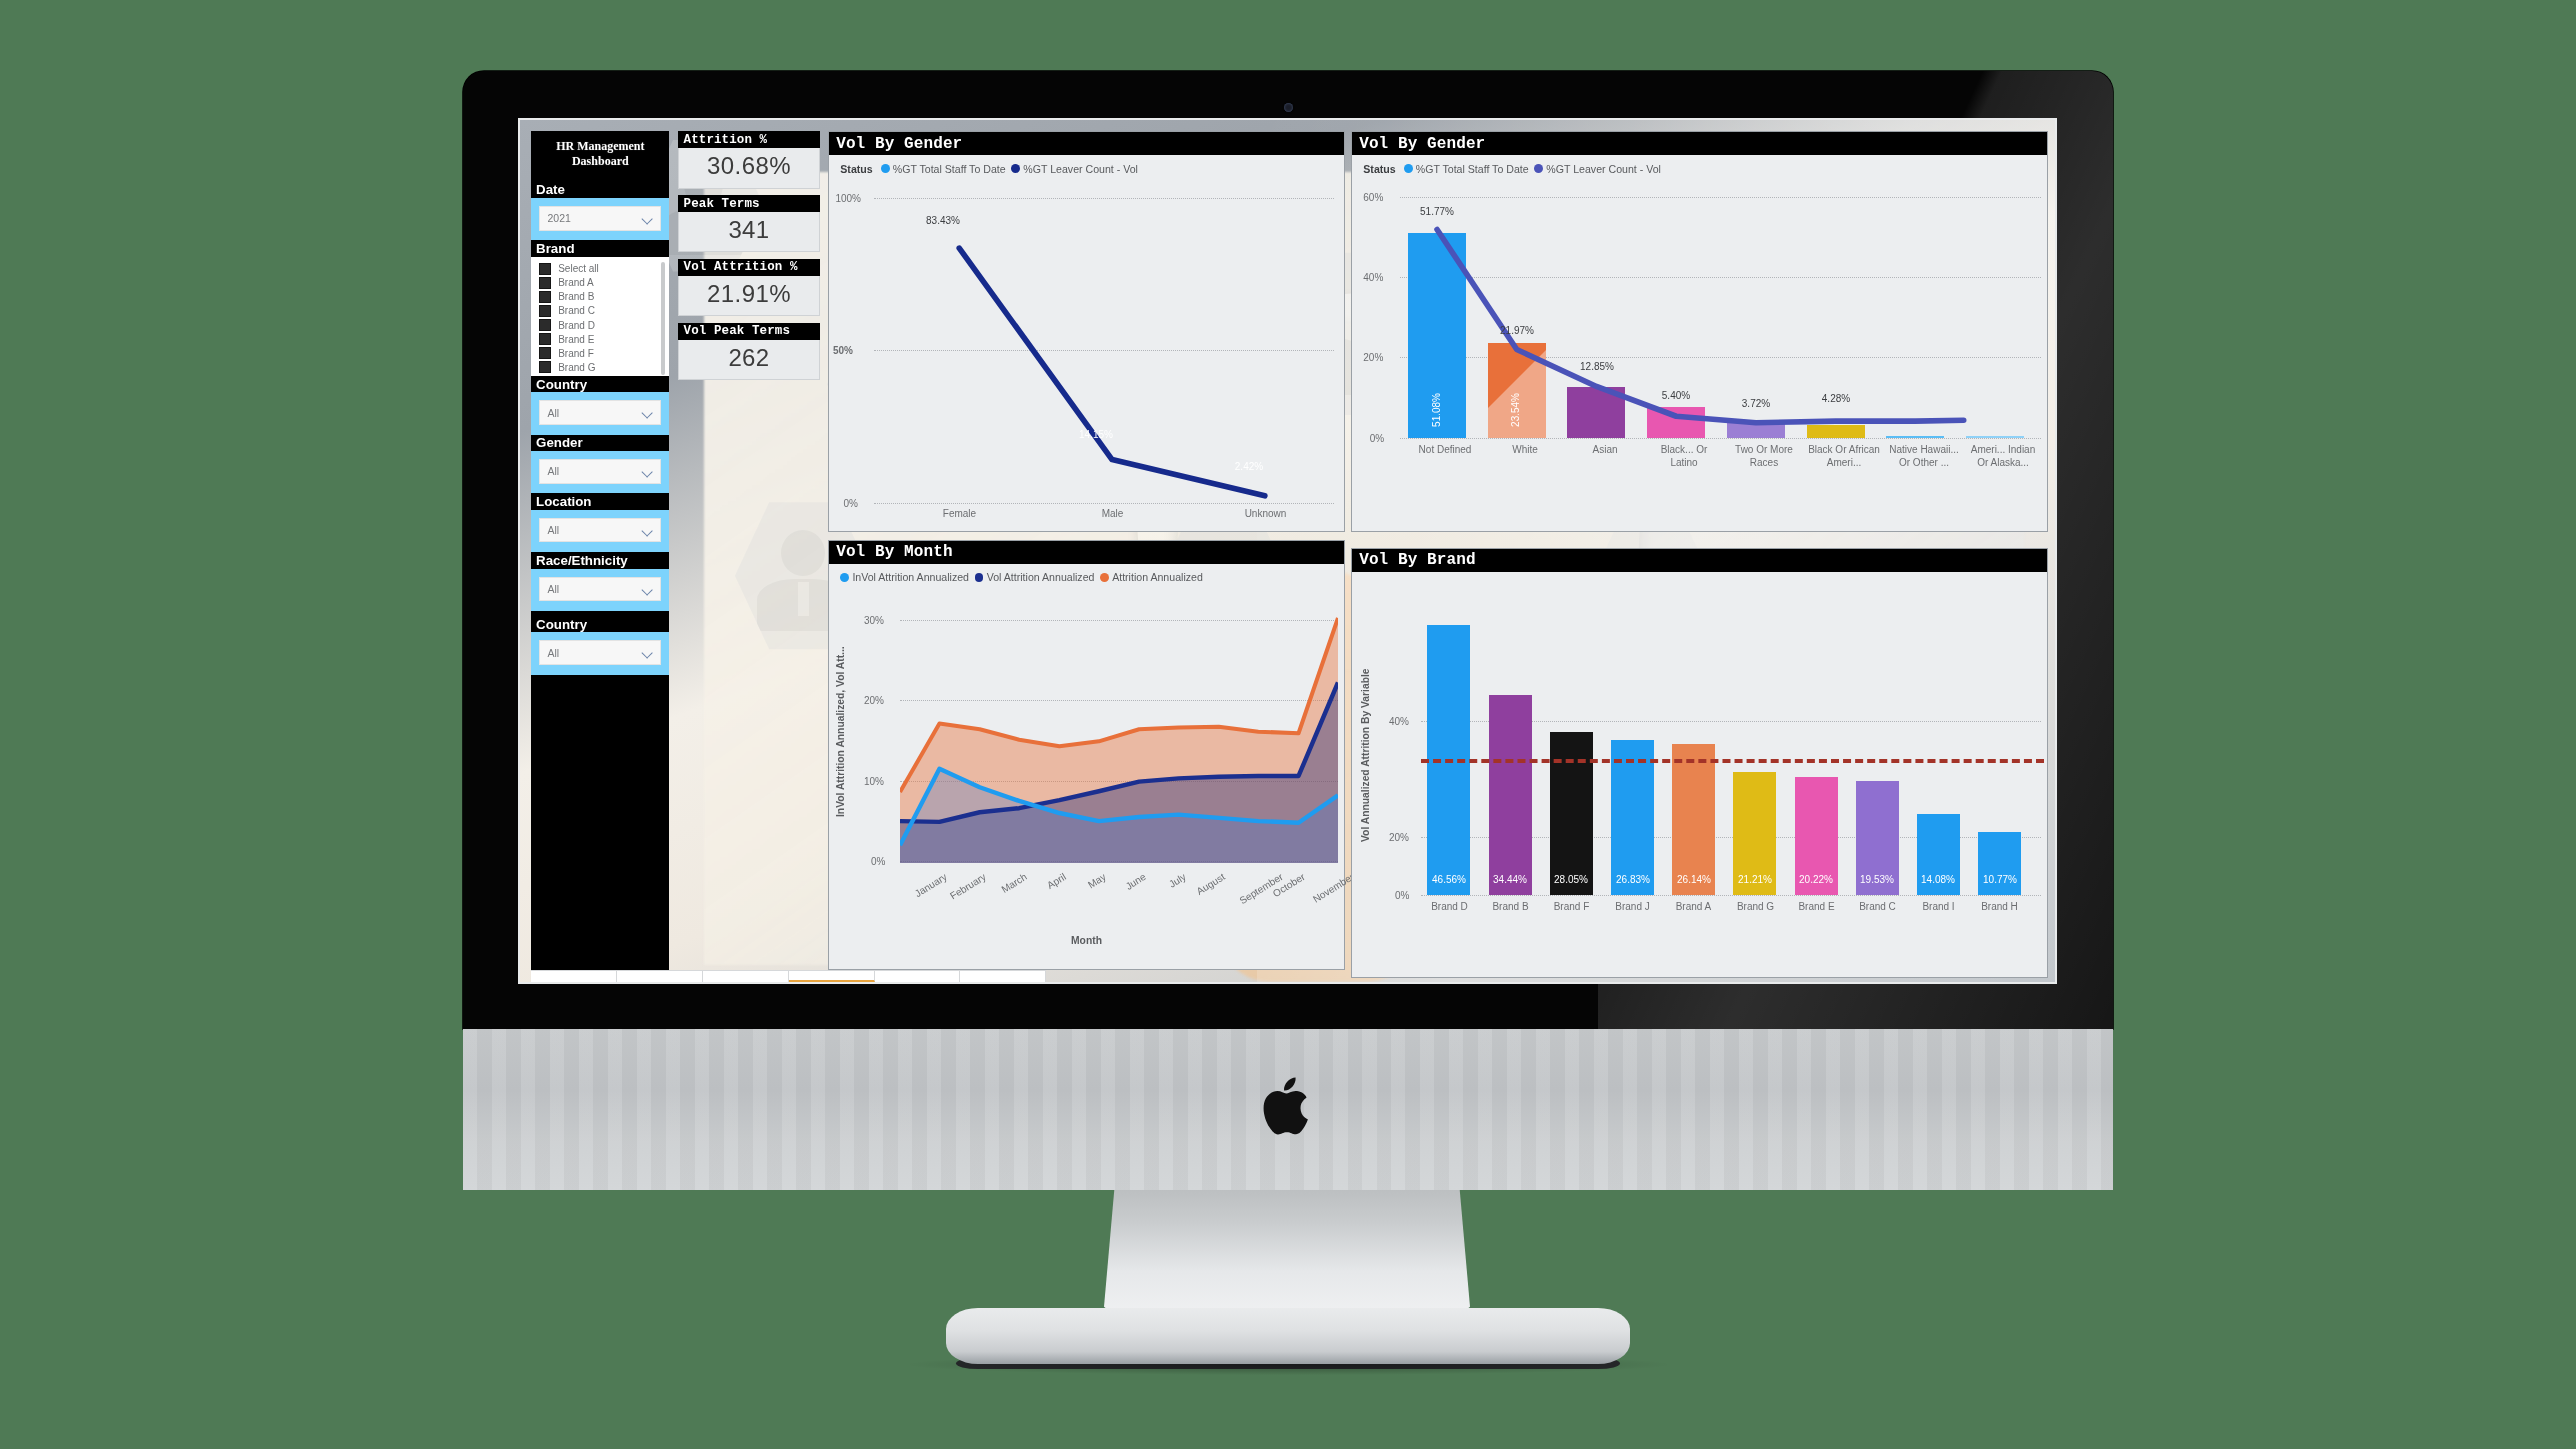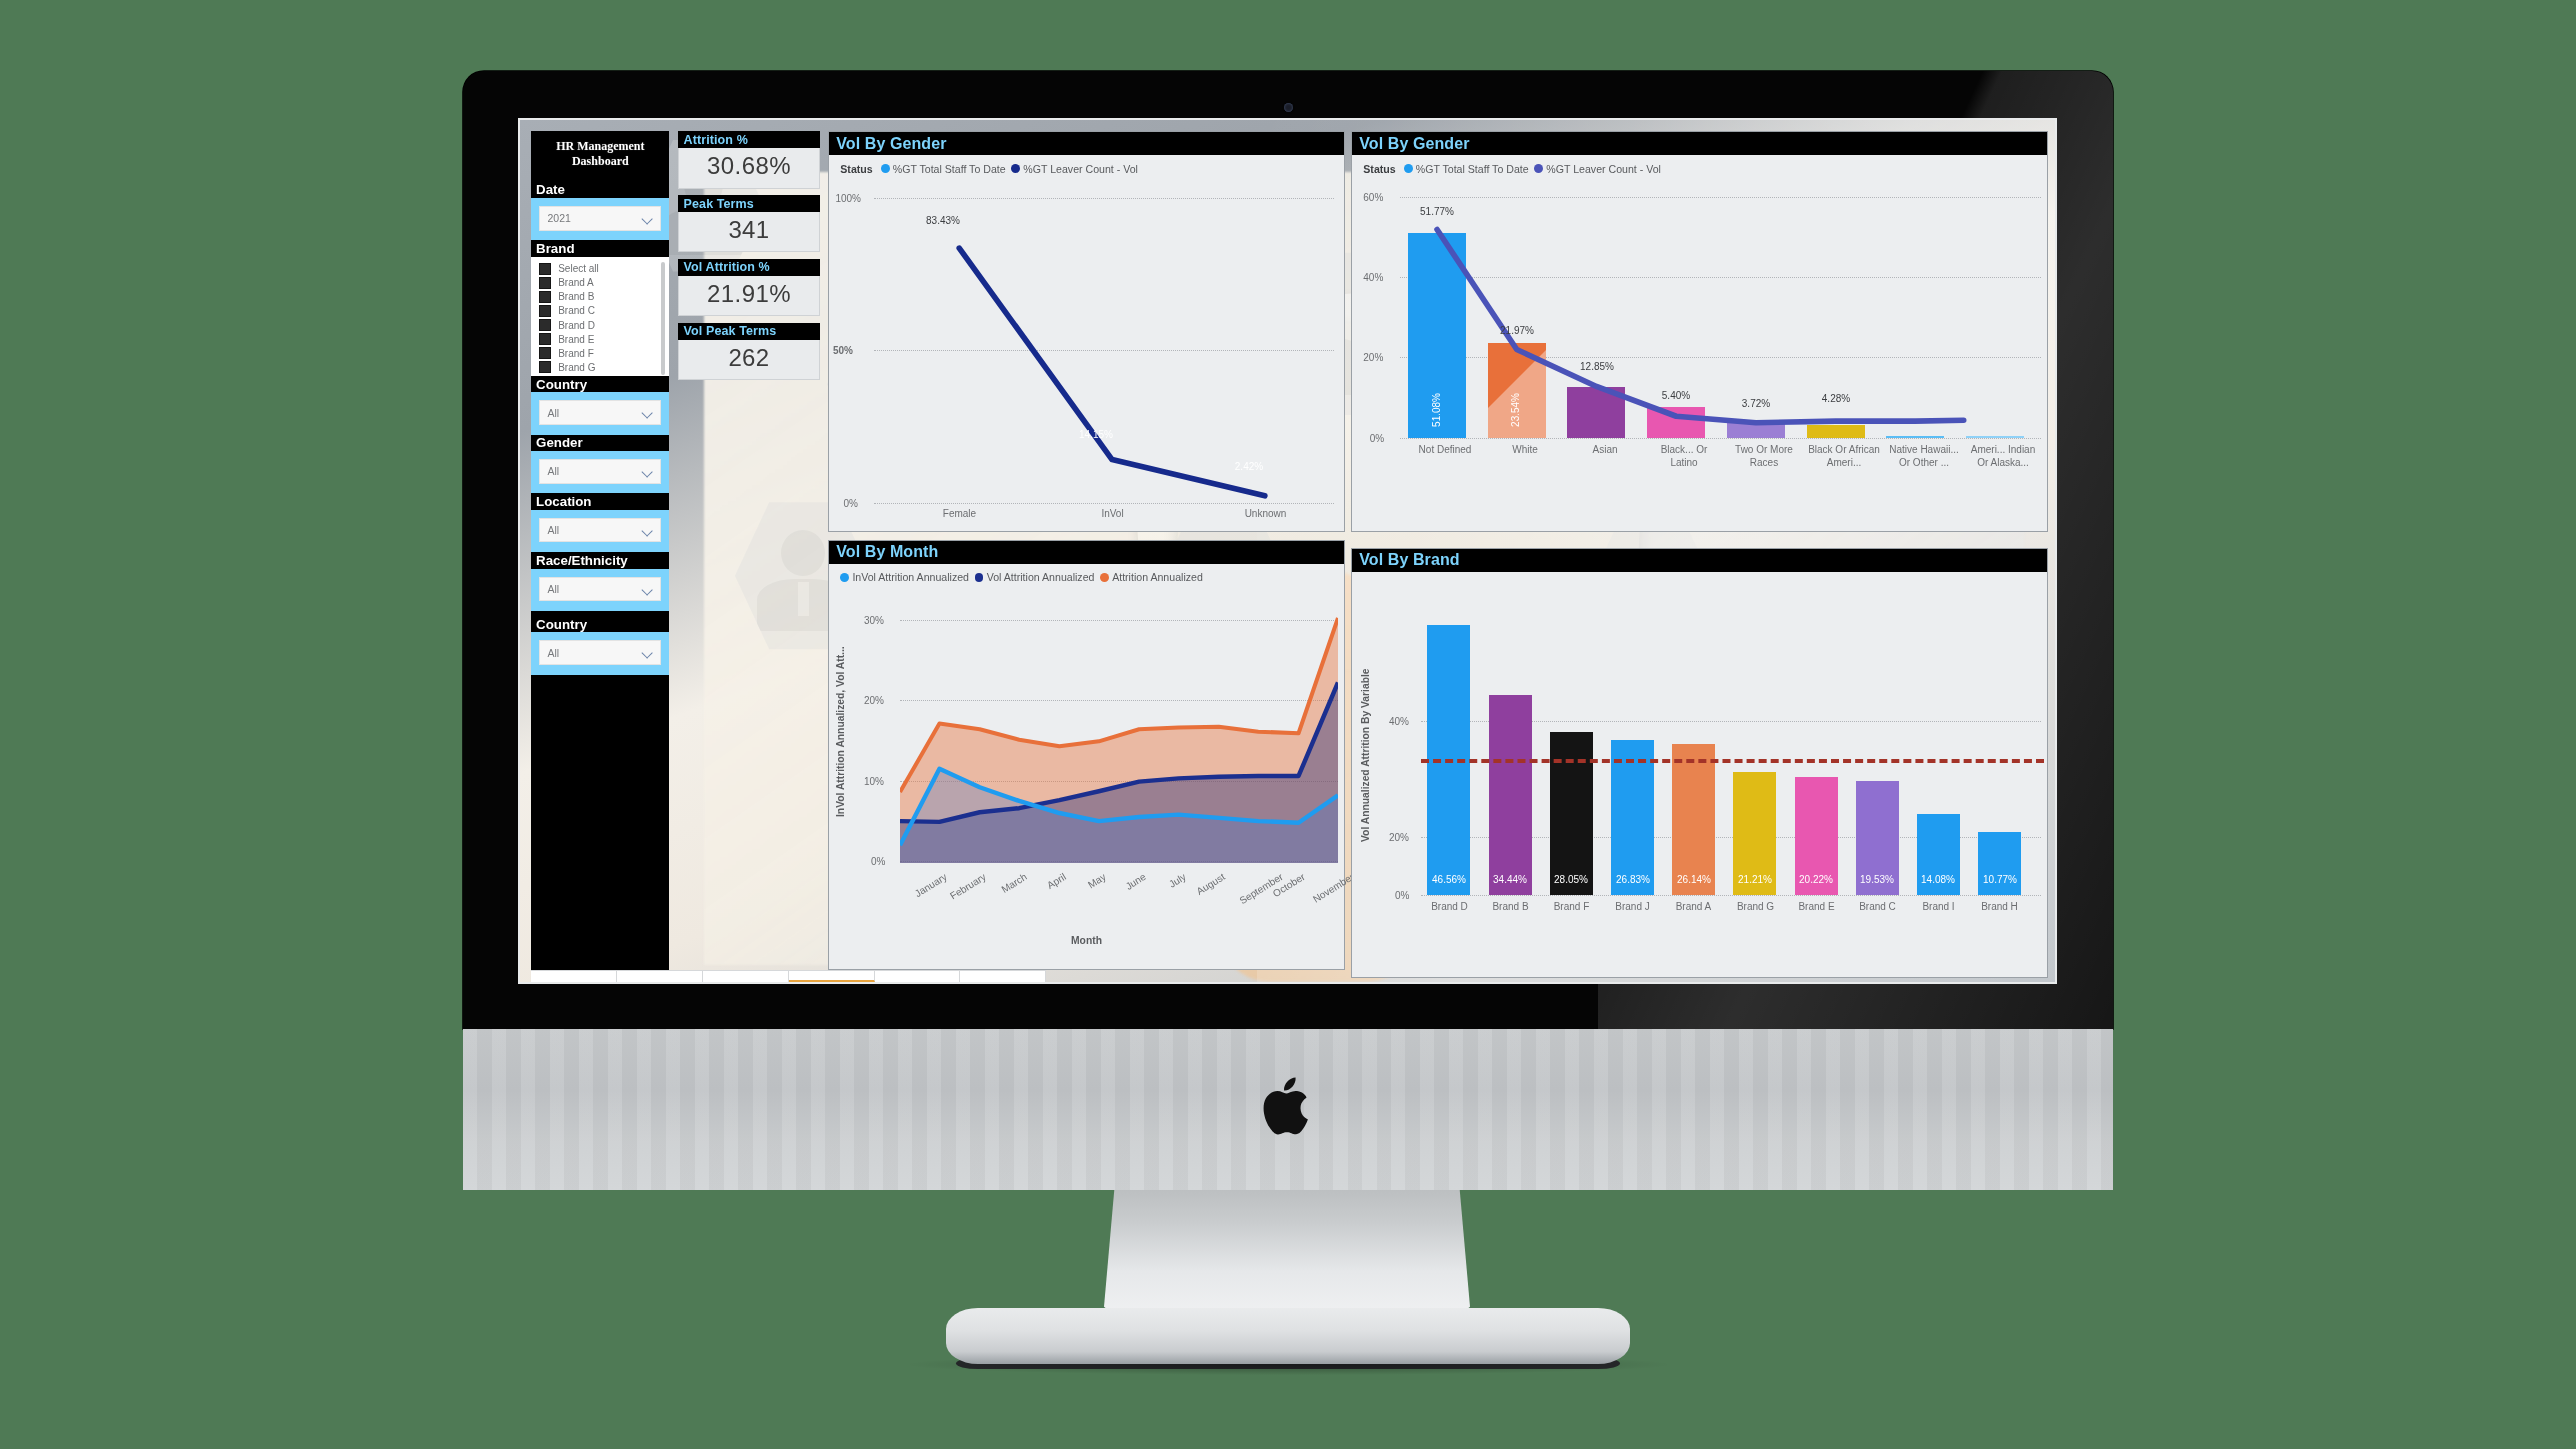--- a/index.html
+++ b/index.html
@@ -92,22 +92,22 @@
   .wp-hand{position:absolute;left:44%;top:52%;width:16%;height:48%;
     background:linear-gradient(180deg,#f6dcc0,#e9c9a5);border-radius:50% 50% 30% 30%;
     filter:blur(1.6px);opacity:.95;}
   .wp-shine{position:absolute;right:0;top:0;width:52%;height:100%;
     background:linear-gradient(118deg, rgba(255,255,255,0) 0%, rgba(255,255,255,.10) 30%, rgba(255,255,255,.34) 52%, rgba(255,255,255,.16) 100%);}
 
   
   #report{position:absolute;left:0;top:0;width:100%;height:100%;}
   .panel{position:absolute;box-sizing:border-box;}
   .blkhdr{
-    background:#000;color:#7dd3fc;font-weight:bold;letter-spacing:0.1px;
-    padding:1.6px 4.8px;white-space:nowrap;overflow:hidden;
+    background:#000;color:#ffffff;font-weight:bold;letter-spacing:0.1px;
+    padding:1.6px 4.8px;white-space:nowrap;overflow:hidden;font-family:Liberation Mono, monospace;
   }
 
   
   #rail{left:11.3px;top:11.3px;width:138px;height:839px;background:#000;}
   .rail-title{
     background:#000;color:#fff;text-align:center;font-family:"Liberation Serif", serif;
     font-weight:bold;font-size:12px;line-height:1.22;padding:8px 4.8px 13px 4.8px;
     text-shadow:0 0 1.6px #fff3;
   }
   .f-head{background:#000;color:#fff;font-weight:bold;font-size:13.3px;padding:0.8px 4.8px;}
@@ -437,21 +437,21 @@
 
 
             <svg style="position:absolute;left:45px;top:0;width:460px;height:320px;" viewBox="0 0 572 398" preserveAspectRatio="none">
               <polyline points="106,81 296,344 486,389" fill="none" stroke="#162a8c" stroke-width="7" stroke-linejoin="round" stroke-linecap="round"></polyline>
             </svg>
             <div class="ptlab" style="left:45px;width:138px;top:32px;">83.43%</div>
             <div class="ptlab w" style="left:198px;width:138px;top:246px;">14.15%</div>
             <div class="ptlab w" style="left:351px;width:138px;top:278px;">2.42%</div>
 
             <div class="xlab" style="left:84px;width:93px;top:325px;">Female</div>
-            <div class="xlab" style="left:237px;width:93px;top:325px;">InVol</div>
+            <div class="xlab" style="left:237px;width:93px;top:325px;">Male</div>
             <div class="xlab" style="left:390px;width:93px;top:325px;">Unknown</div>
           </div>
         </div>
       </div>
 
       <div class="vcard" style="left:831px;top:11.3px;width:697px;height:401px;">
         <div class="blkhdr">Vol By Gender</div>
         <div class="vbody">
           <div class="legend">
             <b>Status</b>

